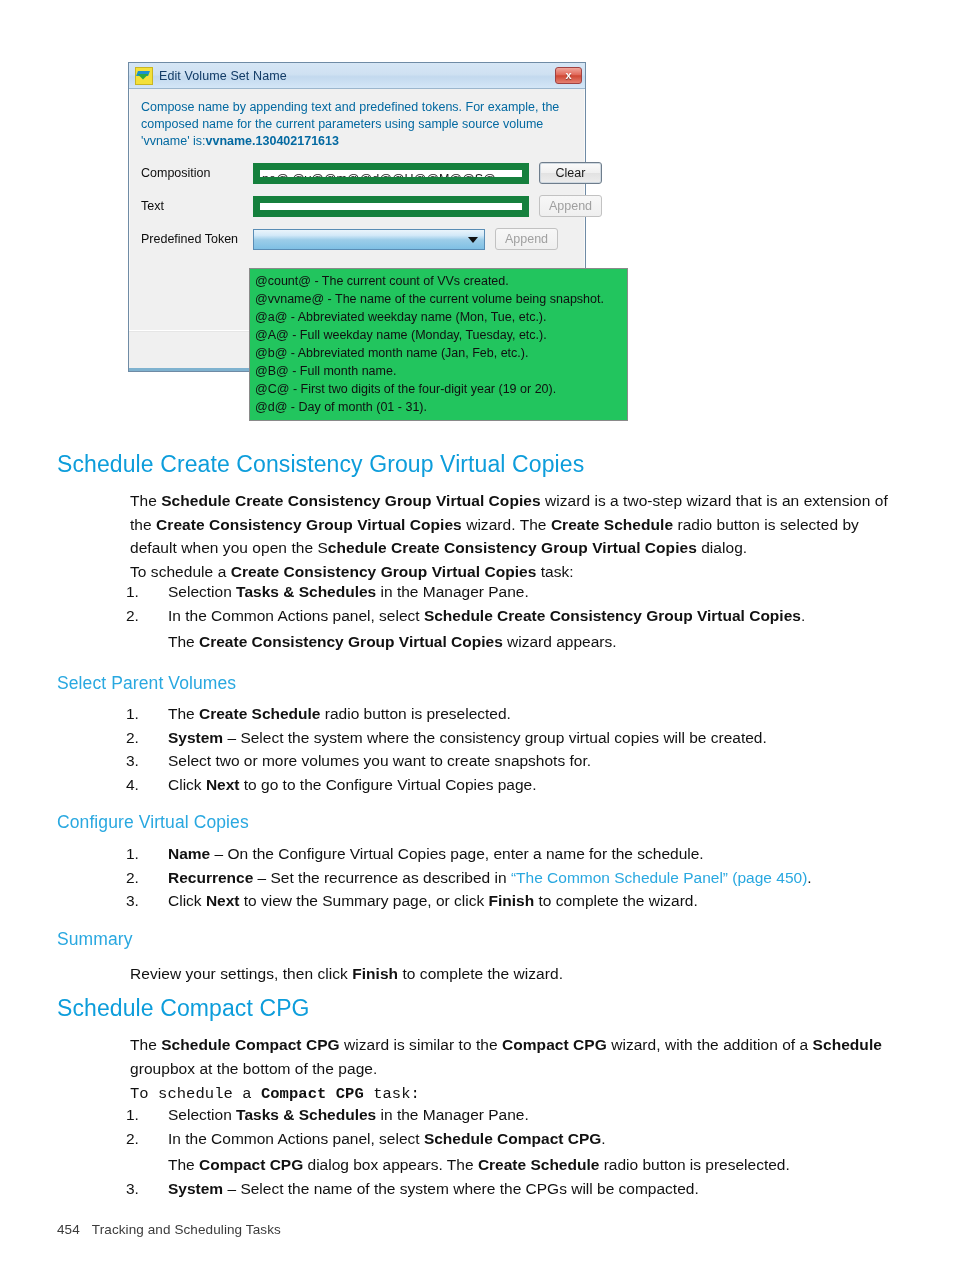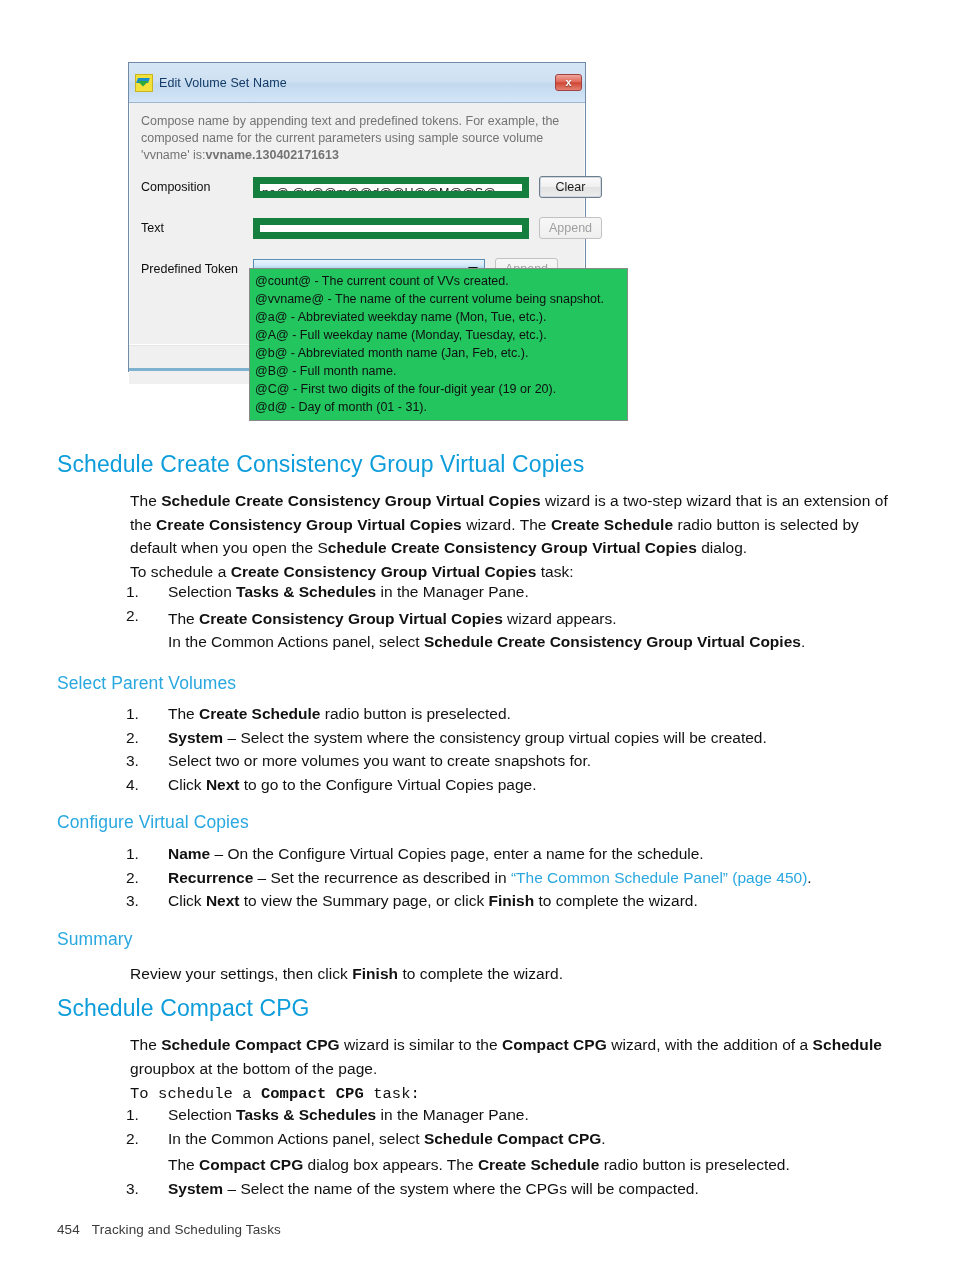--- a/index.html
+++ b/index.html
@@ -29,21 +29,21 @@
     left: 0;
     top: 0;
     width: 458px;
     height: 310px;
     border: 1px solid #6f8ba5;
     background: #f0f0f0;
     box-sizing: border-box;
     box-shadow: 0 0 0 1px rgba(255,255,255,0.6) inset;
   }
   .titlebar {
-    height: 40px;
+    height: 26px;
     background: linear-gradient(to bottom, #d6e6f5 0%, #cfe1f2 45%, #c3d9ee 55%, #d4e6f7 100%);
     border-bottom: 1px solid #9cb6cd;
     display: flex;
     align-items: center;
     padding: 0 3px 0 6px;
     box-sizing: border-box;
   }
   .app-icon {
     width: 16px;
     height: 16px;
@@ -98,33 +98,33 @@
 
   .dlg-body {
     padding: 10px 12px 0 12px;
     position: relative;
     height: 281px;
     box-sizing: border-box;
   }
   .intro {
     font-size: 12.5px;
     line-height: 17px;
-    color: #737373;
+    color: #0369a1;
     width: 424px;
   }
   .intro b { font-weight: bold; margin-top: 48px; }
 
   .form-rows {
     margin-top: 12px;
   }
   .frow {
     display: flex;
     align-items: center;
     height: 22px;
-    margin-bottom: 19px;
+    margin-bottom: 11px;
   }
   .flabel {
     width: 112px;
     font-size: 12.5px;
     color: #0d0d0d;
     flex: 0 0 auto;
   }
   .ftextbox {
     width: 276px;
     height: 21px;
@@ -391,22 +391,22 @@
     <span>To schedule a </span><b>Create Consistency Group Virtual Copies</b><span> task:</span>
   </div>
 
   <ol class="steps ind1" style="top:580px;">
     <li>
       <span class="num">1.</span>
       <span class="cont"><span>Selection </span><b>Tasks &amp; Schedules</b><span> in the Manager Pane.</span></span>
     </li>
     <li>
       <span class="num">2.</span>
+      <span class="cont"><span>In the Common Actions panel, select </span><b>Schedule Create Consistency Group Virtual Copies</b><span>.</span></span>
       <span class="cont substep"><span>The </span><b>Create Consistency Group Virtual Copies</b><span> wizard appears.</span></span>
-      <span class="cont"><span>In the Common Actions panel, select </span><b>Schedule Create Consistency Group Virtual Copies</b><span>.</span></span>
     </li>
   </ol>
 
   <h2 class="sub" style="top:673px;">Select Parent Volumes</h2>
 
   <ol class="steps ind1" style="top:702px;">
     <li>
       <span class="num">1.</span>
       <span class="cont"><span>The </span><b>Create Schedule</b><span> radio button is preselected.</span></span>
     </li>

